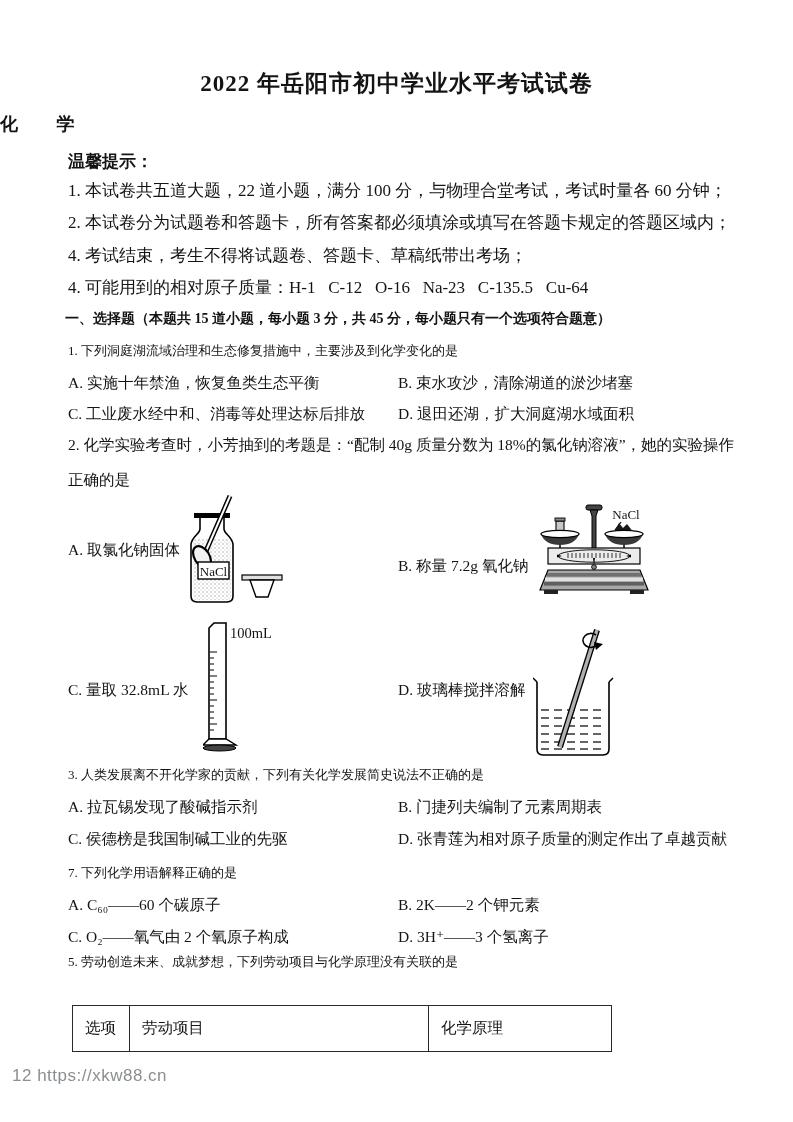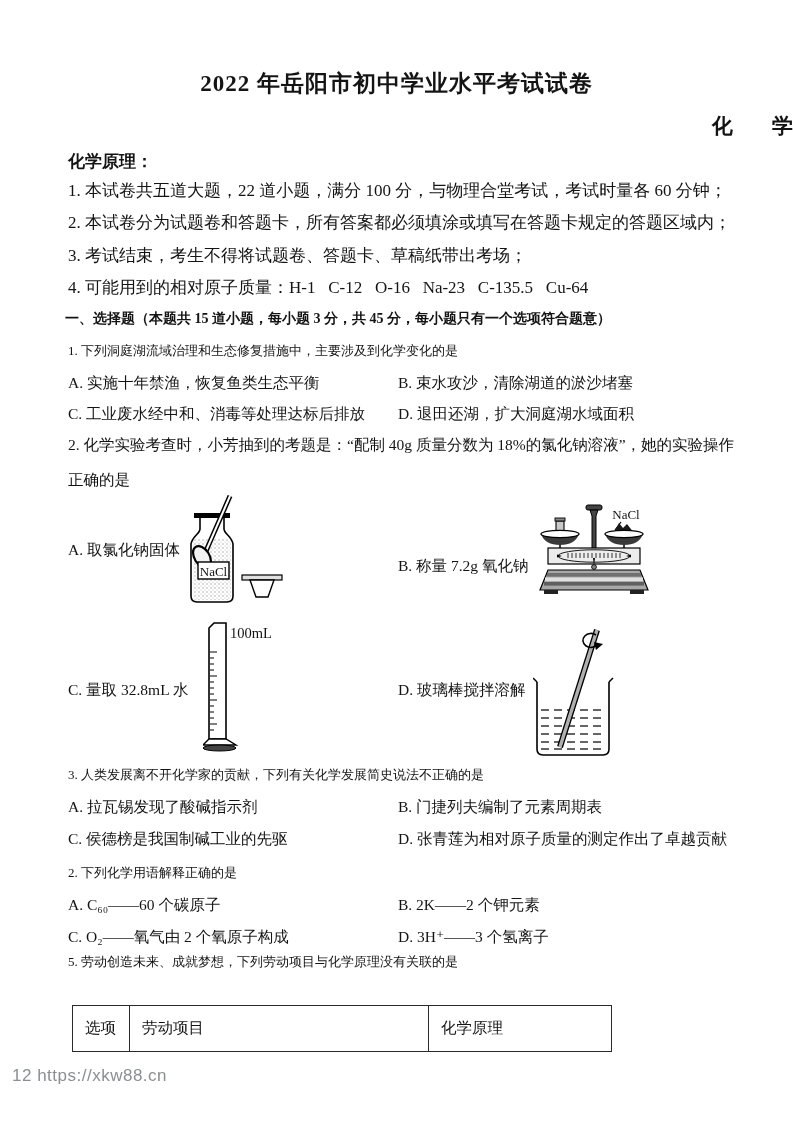--- a/index.html
+++ b/index.html
@@ -2,21 +2,21 @@
 <html><head>
 <meta charset="utf-8">
 <style>
   html,body{margin:0;padding:0;background:#e8e8e8;}
   .page{
     position:relative;width:793px;height:1122px;margin:0 auto;background:#ffffff;
     font-family:"Liberation Serif","DejaVu Serif",serif;color:#141414;overflow:hidden;
   }
   .abs{position:absolute;white-space:pre-wrap;}
   .title{left:0;top:68px;width:100%;text-align:center;font-size:23px;font-weight:bold;letter-spacing:1px;}
-  .subject{left:0;top:112px;width:100%;text-align:right;font-size:21px;font-weight:bold;word-spacing:34px;}
+  .subject{left:0;top:112px;width:100%;text-align:left;font-size:18px;font-weight:bold;word-spacing:34px;}
   .notice-label{left:68px;top:150px;font-size:17px;font-weight:bold;}
   .notice-line{left:68px;font-size:17px;font-weight:normal;width:672px;line-height:21px;}
   .sec-heading{left:65px;top:310px;font-size:14px;font-weight:bold;width:680px;}
   .stem{left:68px;font-size:13px;width:672px;line-height:22px;}
   .stem2{left:68px;font-size:15.5px;width:672px;line-height:35px;top:427px;}
   .opt{font-size:15.5px;line-height:19px;}
   .colL{left:68px;}
   .colR{left:398px;}
   .fig{position:absolute;}
   .q5-table{
@@ -37,24 +37,24 @@
   svg text{font-family:"Liberation Serif","DejaVu Serif",serif;fill:#141414;}
 </style>
 </head>
 <body>
 
 <div class="page">
 
   <div class="abs title">2022 年岳阳市初中学业水平考试试卷</div>
   <div class="abs subject">化 学</div>
 
-  <div class="abs notice-label">化学原理：</div>
+  <div class="abs notice-label">温馨提示：</div>
   <div class="abs notice-line" style="top:180px">1. 本试卷共五道大题，22 道小题，满分 100 分，与物理合堂考试，考试时量各 60 分钟；</div>
   <div class="abs notice-line" style="top:212px">2. 本试卷分为试题卷和答题卡，所有答案都必须填涂或填写在答题卡规定的答题区域内；</div>
-  <div class="abs notice-line" style="top:245px">3. 考试结束，考生不得将试题卷、答题卡、草稿纸带出考场；</div>
+  <div class="abs notice-line" style="top:245px">4. 考试结束，考生不得将试题卷、答题卡、草稿纸带出考场；</div>
   <div class="abs notice-line" style="top:277px">4. 可能用到的相对原子质量：H-1   C-12   O-16   Na-23   C-135.5   Cu-64</div>
 
   <div class="abs sec-heading">一、选择题（本题共 15 道小题，每小题 3 分，共 45 分，每小题只有一个选项符合题意）</div>
 
   <div class="abs stem" style="top:340px">1. 下列洞庭湖流域治理和生态修复措施中，主要涉及到化学变化的是</div>
   <div class="abs opt colR" style="top:373px">B. 束水攻沙，清除湖道的淤沙堵塞</div>
   <div class="abs opt colL" style="top:373px">A. 实施十年禁渔，恢复鱼类生态平衡</div>
   <div class="abs opt colL" style="top:404px">C. 工业废水经中和、消毒等处理达标后排放</div>
   <div class="abs opt colR" style="top:404px">D. 退田还湖，扩大洞庭湖水域面积</div>
 
@@ -138,21 +138,21 @@
     <path d="M63,7 A8,7 0 1 0 64,17" fill="none" stroke="#000" stroke-width="1.6"></path>
     <path d="M61,14 L70,16 L63,22 Z" fill="#000"></path>
   </svg>
 
   <div class="abs stem" style="top:764px">3. 人类发展离不开化学家的贡献，下列有关化学发展简史说法不正确的是</div>
   <div class="abs opt colL" style="top:797px">A. 拉瓦锡发现了酸碱指示剂</div>
   <div class="abs opt colR" style="top:797px">B. 门捷列夫编制了元素周期表</div>
   <div class="abs opt colL" style="top:829px">C. 侯德榜是我国制碱工业的先驱</div>
   <div class="abs opt colR" style="top:829px">D. 张青莲为相对原子质量的测定作出了卓越贡献</div>
 
-  <div class="abs stem" style="top:862px">2. 下列化学用语解释正确的是</div>
+  <div class="abs stem" style="top:862px">7. 下列化学用语解释正确的是</div>
   <div class="abs opt colL" style="top:895px">A. C₆₀——60 个碳原子</div>
   <div class="abs opt colR" style="top:895px">B. 2K——2 个钾元素</div>
   <div class="abs opt colL" style="top:927px">C. O₂——氧气由 2 个氧原子构成</div>
   <div class="abs opt colR" style="top:927px">D. 3H⁺——3 个氢离子</div>
 
   <div class="abs stem" style="top:951px">5. 劳动创造未来、成就梦想，下列劳动项目与化学原理没有关联的是</div>
   <div class="q5-table">
     <div class="q5-cell">选项</div>
     <div class="q5-cell">劳动项目</div>
     <div class="q5-cell last">化学原理</div>

